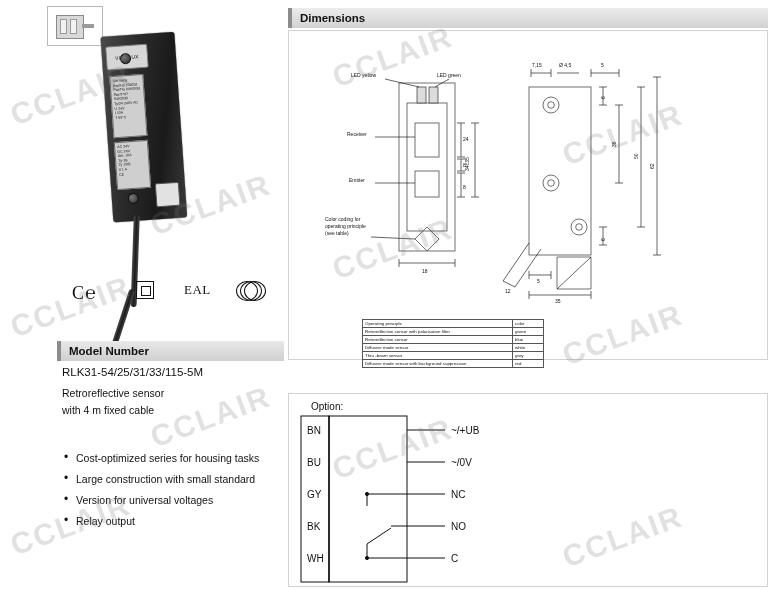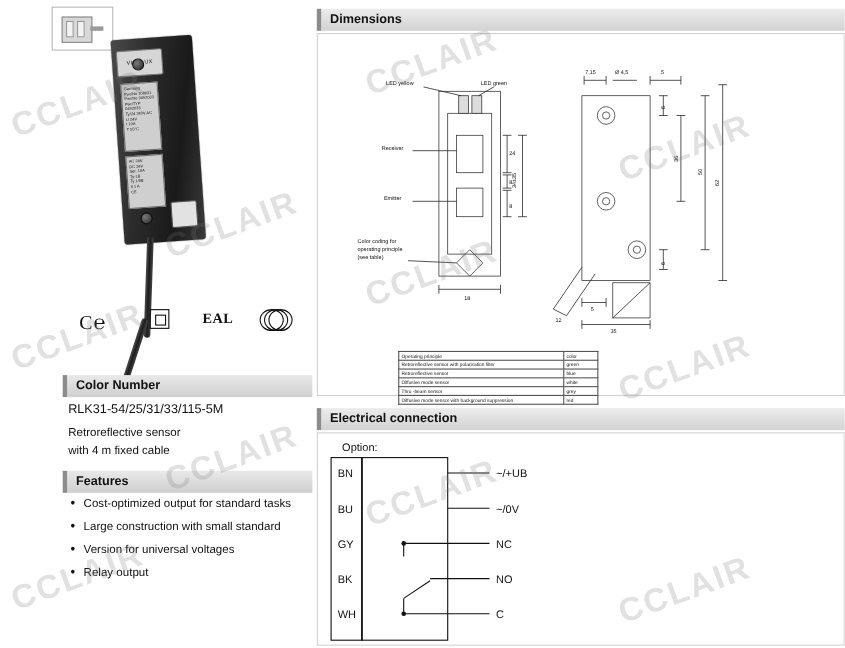--- a/index.html
+++ b/index.html
@@ -165,21 +165,21 @@
     border: 1.3px solid #111;
     box-sizing: border-box;
   }
   .mark-box::after {
     content: "";
     position: absolute;
     left: 4px; top: 4px;
     width: 8px; height: 8px;
     border: 1.2px solid #111;
   }
-  .mark-eac { left: 126px; top: 4px; font-size: 13px; font-weight: bold; letter-spacing: .5px;}
+  .mark-eac { left: 126px; top: 4px; font-size: 13px; font-weight: normal; letter-spacing: .5px;}
   .mark-ccc { left: 178px; top: 3px; }
   .ccc-ring {
     position: absolute;
     width: 20px; height: 18px;
     border: 1.3px solid #111;
     border-radius: 50%;
   }
   .ccc-ring.r2 { left: 4px; top: 0; }
   .ccc-ring.r3 { left: 8px; top: 0; }
 
@@ -339,31 +339,28 @@
       <div class="mark mark-box"></div>
       <div class="mark mark-eac">EAL</div>
       <div class="mark mark-ccc" style="width:32px;height:20px;">
         <div class="ccc-ring" style="left:0;top:0;"></div>
         <div class="ccc-ring r2"></div>
         <div class="ccc-ring r3"></div>
       </div>
     </div>
 
     <div class="sec-bar" id="model-bar">
-      <span>Color Number</span>
+      <span>Model Number</span>
     </div>
     <div class="model-no">RLK31-54/25/31/33/115-5M</div>
     <div class="model-desc1">Retroreflective sensor</div>
     <div class="model-desc2">with 4 m fixed cable</div>
 
-    <div class="sec-bar" id="features-bar">
-      <span>Features</span>
-    </div>
     <div class="feat-list">
-      <div class="feat-item">Cost-optimized output for standard tasks</div>
+      <div class="feat-item">Cost-optimized series for housing tasks</div>
       <div class="feat-item">Large construction with small standard</div>
       <div class="feat-item">Version for universal voltages</div>
       <div class="feat-item">Relay output</div>
     </div>
   </div>
 
   <div class="right-col">
 
     <div class="sec-bar-r" id="dim-bar">
       <span>Dimensions</span>
@@ -517,23 +514,20 @@
           <td class="c">grey</td>
         </tr>
         <tr>
           <td>Diffusive mode sensor with background suppression</td>
           <td class="c">red</td>
         </tr>
       </tbody>
         </table>
     </div>
 
-    <div class="sec-bar-r" id="elec-bar">
-      <span>Electrical connection</span>
-    </div>
 
     <div class="panel" id="elec-panel">
       <svg width="478" height="192" viewBox="0 0 478 192">
         <g stroke="#111" fill="none" stroke-width="1" font-family="Liberation Sans, sans-serif" font-size="10">
           <text x="22" y="16" fill="#111" stroke="none">Option:</text>
 
           <rect x="12" y="22" width="28" height="166" stroke="#111"></rect>
           <line x1="40" y1="22" x2="40" y2="188"></line>
           <rect x="40" y="22" width="78" height="166" stroke="#111"></rect>
 

